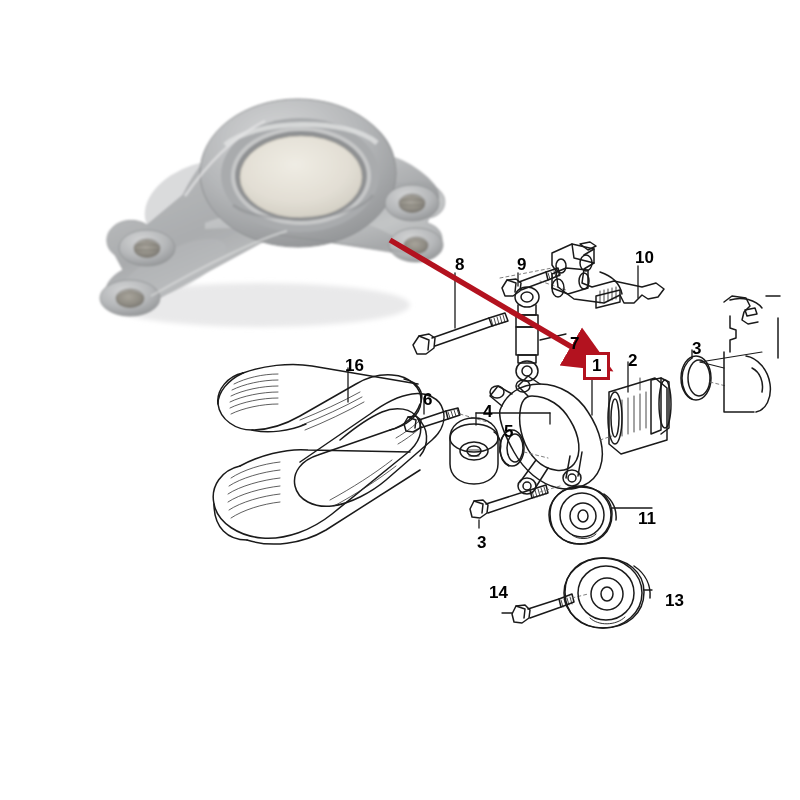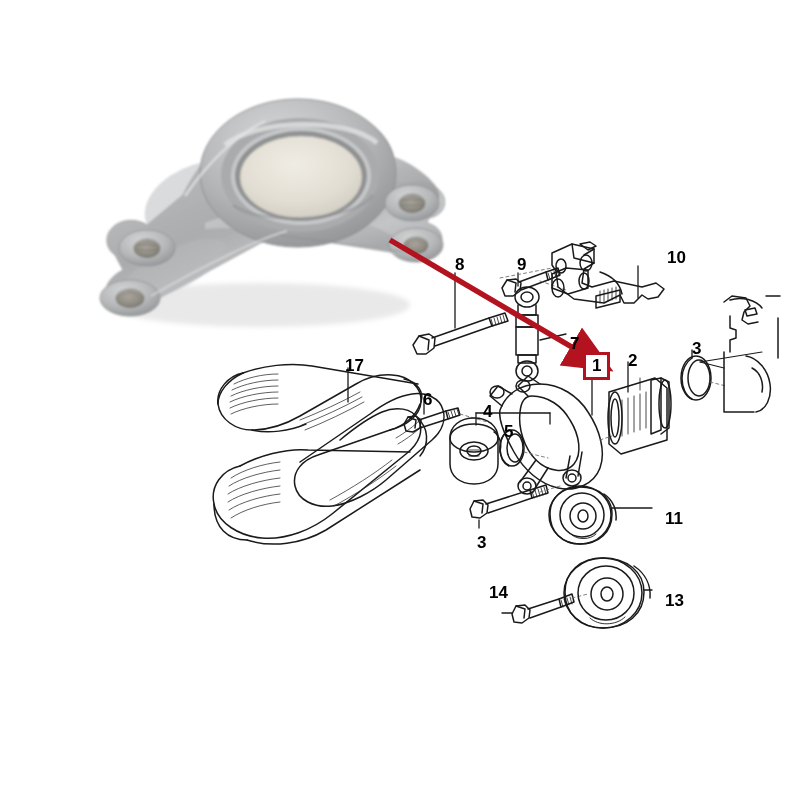--- a/index.html
+++ b/index.html
@@ -509,26 +509,26 @@
   <div id="callouts-layer">
       <div class="callout boxed" style="left: 583px; top: 352px;">1</div>
       <div class="callout" style="left: 628px; top: 352px;">2</div>
       <div class="callout" style="left: 692px; top: 340px;">3</div>
       <div class="callout" style="left: 483px; top: 403px;">4</div>
       <div class="callout" style="left: 504px; top: 423px;">5</div>
       <div class="callout" style="left: 423px; top: 391px;">6</div>
       <div class="callout" style="left: 570px; top: 335px;">7</div>
       <div class="callout" style="left: 455px; top: 256px;">8</div>
       <div class="callout" style="left: 517px; top: 256px;">9</div>
-      <div class="callout" style="left: 667px; top: 249px; text-align: right;">10</div>
-      <div class="callout" style="left: 665px; top: 510px;">11</div>
+      <div class="callout" style="left: 635px; top: 249px; text-align: right;">10</div>
+      <div class="callout" style="left: 638px; top: 510px;">11</div>
       <div class="callout" style="left: 477px; top: 534px;">3</div>
       <div class="callout" style="left: 665px; top: 592px; text-align: right;">13</div>
       <div class="callout" style="left: 489px; top: 584px;">14</div>
-      <div class="callout" style="left: 345px; top: 357px;">17</div>
+      <div class="callout" style="left: 345px; top: 357px;">16</div>
     </div>
 
   <div id="footer">
     
 
     
   </div>
 
 </div>
 

